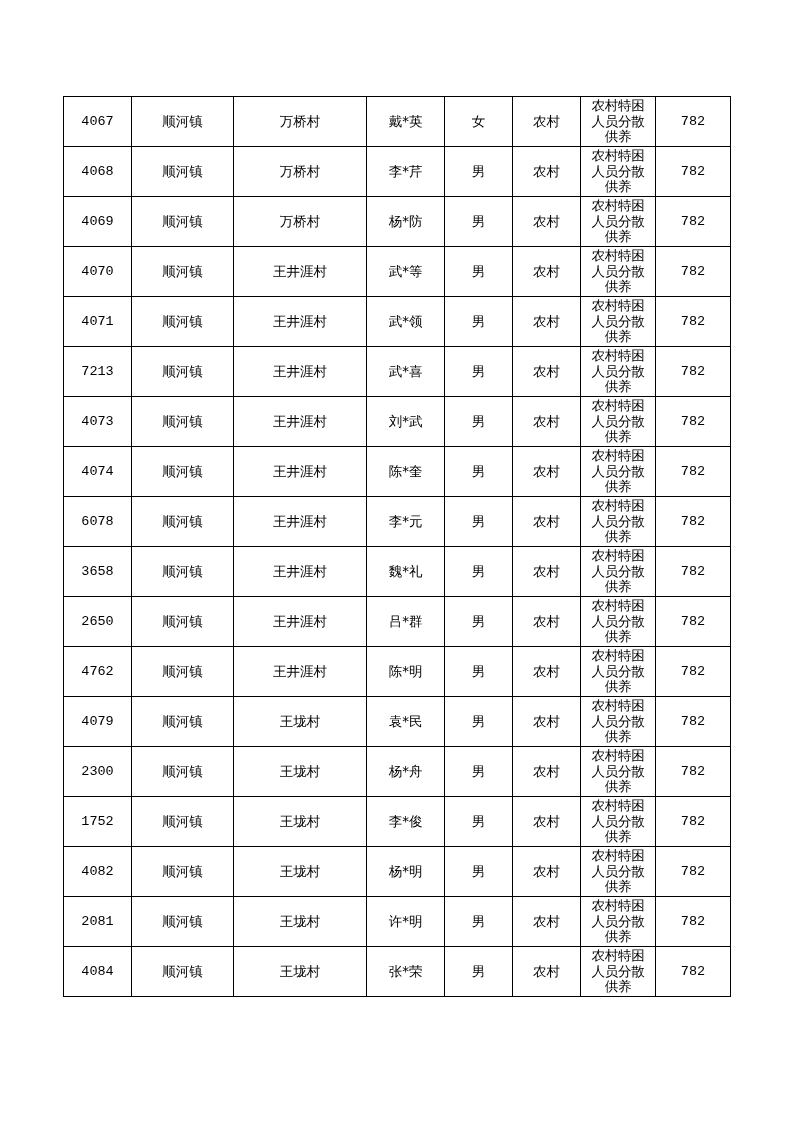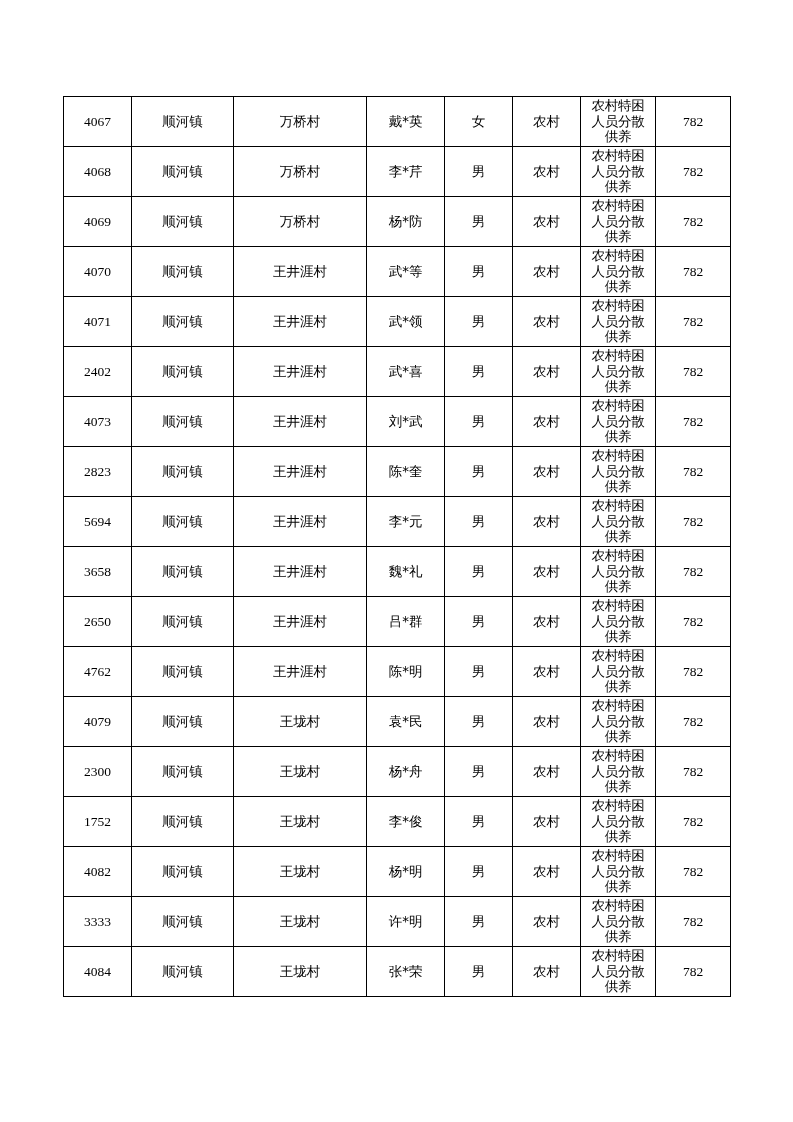--- a/index.html
+++ b/index.html
@@ -46,21 +46,21 @@
   col.c-id { width: 68px; }
   col.c-town { width: 102px; }
   col.c-village { width: 133px; }
   col.c-name { width: 78px; }
   col.c-gender { width: 68px; }
   col.c-type { width: 68px; }
   col.c-cat { width: 75px; }
   col.c-amt { width: 75px; }
 
   .cell-num {
-    font-family: Liberation Serif, serif;
+    font-family: Liberation Mono, monospace;
     font-size: 14px;
     margin-top: 43px;
   }
   .cell-cn {
     font-family: "DejaVu Sans", "Liberation Sans", sans-serif;
     font-size: 13.5px;
   }
   .cat-cell {
     font-family: "DejaVu Sans", "Liberation Sans", sans-serif;
     font-size: 12.5px;
@@ -153,21 +153,21 @@
             <td class="cell-cn">男</td>
             <td class="cell-cn">农村</td>
             <td class="cat-cell">
               <span>农村特困</span>
               <span>人员分散</span>
               <span>供养</span>
             </td>
             <td class="cell-num">782</td>
           </tr>
           <tr>
-            <td class="cell-num">2402</td>
+            <td class="cell-num">7213</td>
             <td class="cell-cn">顺河镇</td>
             <td class="cell-cn">王井涯村</td>
             <td class="cell-cn">武*喜</td>
             <td class="cell-cn">男</td>
             <td class="cell-cn">农村</td>
             <td class="cat-cell">
               <span>农村特困</span>
               <span>人员分散</span>
               <span>供养</span>
             </td>
@@ -181,35 +181,35 @@
             <td class="cell-cn">男</td>
             <td class="cell-cn">农村</td>
             <td class="cat-cell">
               <span>农村特困</span>
               <span>人员分散</span>
               <span>供养</span>
             </td>
             <td class="cell-num">782</td>
           </tr>
           <tr>
-            <td class="cell-num">2823</td>
+            <td class="cell-num">4074</td>
             <td class="cell-cn">顺河镇</td>
             <td class="cell-cn">王井涯村</td>
             <td class="cell-cn">陈*奎</td>
             <td class="cell-cn">男</td>
             <td class="cell-cn">农村</td>
             <td class="cat-cell">
               <span>农村特困</span>
               <span>人员分散</span>
               <span>供养</span>
             </td>
             <td class="cell-num">782</td>
           </tr>
           <tr>
-            <td class="cell-num">5694</td>
+            <td class="cell-num">6078</td>
             <td class="cell-cn">顺河镇</td>
             <td class="cell-cn">王井涯村</td>
             <td class="cell-cn">李*元</td>
             <td class="cell-cn">男</td>
             <td class="cell-cn">农村</td>
             <td class="cat-cell">
               <span>农村特困</span>
               <span>人员分散</span>
               <span>供养</span>
             </td>
@@ -307,21 +307,21 @@
             <td class="cell-cn">男</td>
             <td class="cell-cn">农村</td>
             <td class="cat-cell">
               <span>农村特困</span>
               <span>人员分散</span>
               <span>供养</span>
             </td>
             <td class="cell-num">782</td>
           </tr>
           <tr>
-            <td class="cell-num">3333</td>
+            <td class="cell-num">2081</td>
             <td class="cell-cn">顺河镇</td>
             <td class="cell-cn">王垅村</td>
             <td class="cell-cn">许*明</td>
             <td class="cell-cn">男</td>
             <td class="cell-cn">农村</td>
             <td class="cat-cell">
               <span>农村特困</span>
               <span>人员分散</span>
               <span>供养</span>
             </td>

